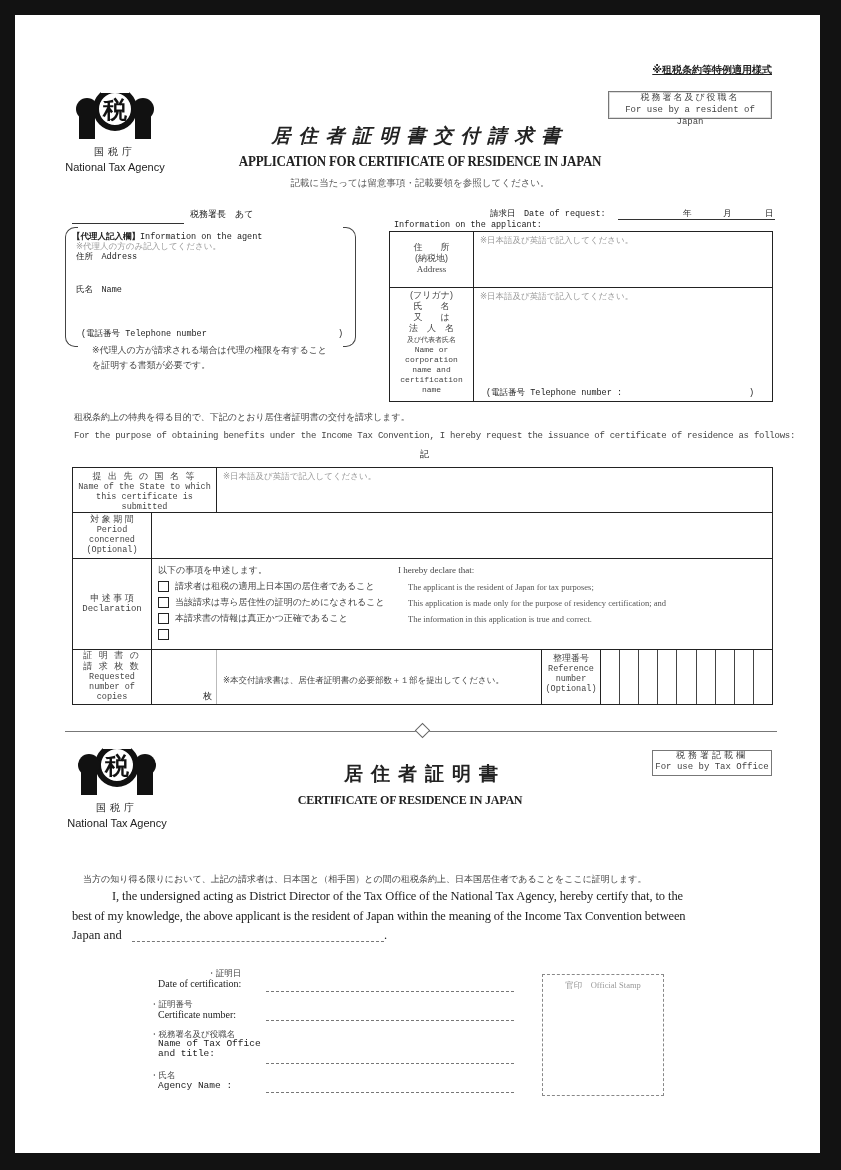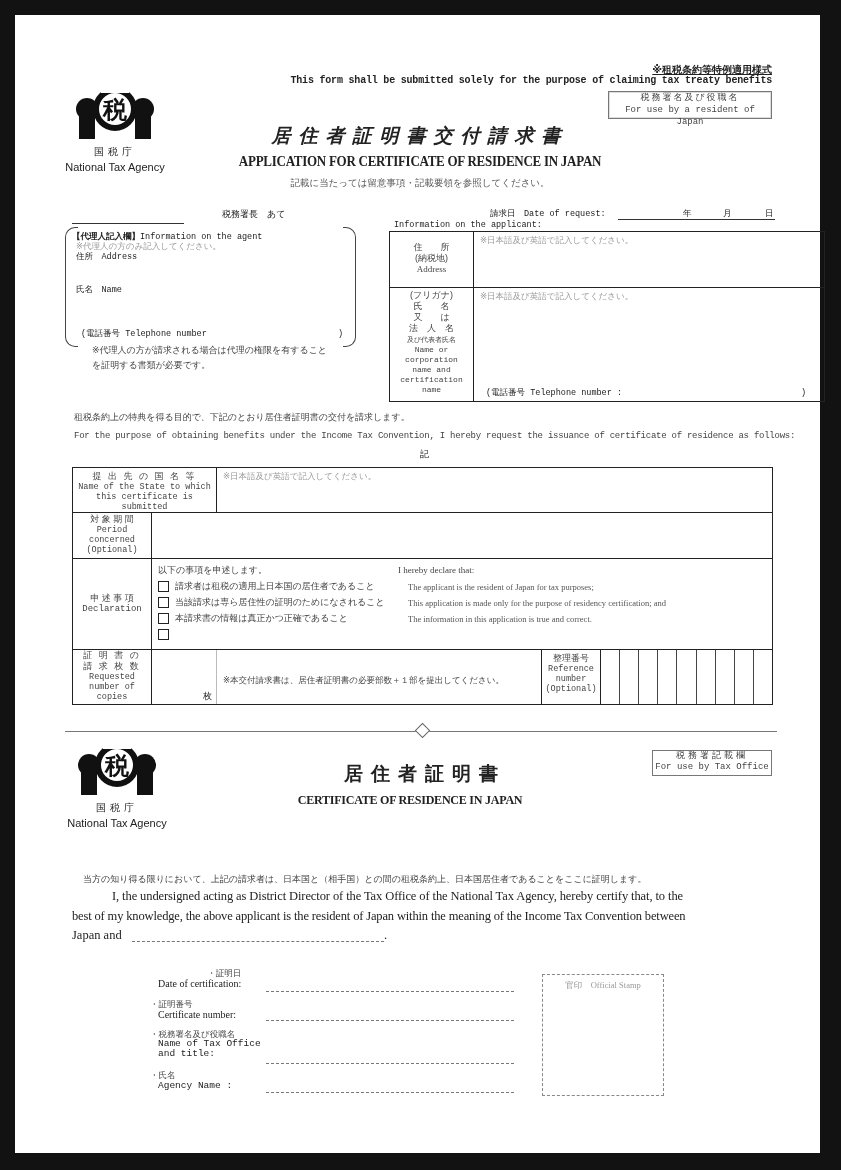--- a/index.html
+++ b/index.html
@@ -49,21 +49,20 @@
 
   .dotline { border-bottom:1px dashed #777; height:1px; position:absolute; }
   .stamp { left:527px; top:959px; width:120px; height:120px; border:1.2px dashed #888; }
 </style>
 </head>
 <body>
 
 <div class="paper">
 
   <div class="abs treaty-jp sans">※租税条約等特例適用様式</div>
-  <div class="abs treaty-en mono">This form shall be submitted solely for the purpose of claiming tax treaty benefits</div>
   <div class="abs resbox mono">
     <div style="letter-spacing:2px">税務署名及び役職名</div>
     <div>For use by a resident of Japan</div>
   </div>
 
   <div class="abs logo sans" style="left:50px; top:68px;">
     <svg width="84" height="58" viewBox="0 0 84 58">
       <circle cx="42" cy="26" r="19" fill="none" stroke="#111" stroke-width="6"></circle>
       <circle cx="14" cy="26" r="11" fill="#111"></circle>
       <circle cx="70" cy="26" r="11" fill="#111"></circle>
@@ -74,21 +73,21 @@
     </svg>
     <div class="jp">国税庁</div>
     <div class="en">National Tax Agency</div>
   </div>
 
   <div class="abs title-jp sans" style="left:215px; top:108px; width:380px;font-style:italic;">居住者証明書交付請求書</div>
   <div class="abs title-en serif" style="left:195px; top:139px; width:420px;">APPLICATION FOR CERTIFICATE OF RESIDENCE IN JAPAN</div>
   <div class="abs subnote sans" style="left:215px; top:162px; width:380px;">記載に当たっては留意事項・記載要領を参照してください。</div>
 
   <div class="abs taxoffice-line"></div>
-  <div class="abs small sans" style="left:175px; top:194px;margin-left:32px;">税務署長　あて</div>
+  <div class="abs small sans" style="left:175px; top:194px;">税務署長　あて</div>
 
   <div class="abs bracket" style="left:50px; top:212px; width:290px; height:118px; border-color:#444 transparent #444 #444; border-width:1.2px 0 1.2px 1.2px; border-radius:10px 0 0 10px; width:12px;"></div>
   <div class="abs bracket" style="left:328px; top:212px; width:12px; height:118px; border-color:#444 #444 #444 transparent; border-width:1.2px 1.2px 1.2px 0; border-radius:0 10px 10px 0;"></div>
 
   <div class="abs tiny mono" style="left:57px; top:216px;">
     <span class="sans" style="font-weight:bold">【代理人記入欄】</span><span>Information on the agent</span>
   </div>
   <div class="abs tiny sans grey" style="left:61px; top:226px;">※代理人の方のみ記入してください。</div>
   <div class="abs tiny mono" style="left:61px; top:237px; width:260px; height:28px;"><span>住所　Address</span></div>
   <div class="abs tiny mono" style="left:61px; top:270px; width:260px; height:40px;"><span>氏名　Name</span></div>
@@ -101,21 +100,21 @@
 
   <div class="abs tiny mono" style="left:475px; top:194px; width:285px;">
     <span>請求日　Date of request:</span>
     <span style="position:absolute; left:128px; top:10px; width:157px; border-bottom:1px solid #333;"></span>
     <span style="position:absolute; left:193px;">年</span>
     <span style="position:absolute; left:233px;">月</span>
     <span style="position:absolute; left:275px;">日</span>
   </div>
   <div class="abs tiny mono" style="left:379px; top:205px;">Information on the applicant:</div>
 
-  <table class="grid" style="left:374px; top:216px; width:436px;border-radius:18px;">
+  <table class="grid" style="left:374px; top:216px; width:384px;border-radius:18px;">
     <tbody>
         <tr style="height:56px;">
       <td style="width:83px; padding-top:10px;">
         <div class="celllbl sans">住　　所</div>
         <div class="celllbl sans">(納税地)</div>
         <div class="celllbl serif">Address</div>
       </td>
       <td style="padding:3px 6px;">
         <div class="tiny sans grey">※日本語及び英語で記入してください。</div>
         <div></div>

